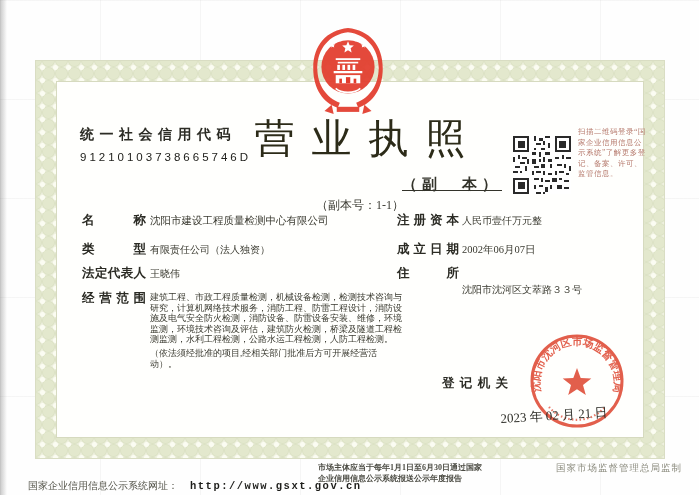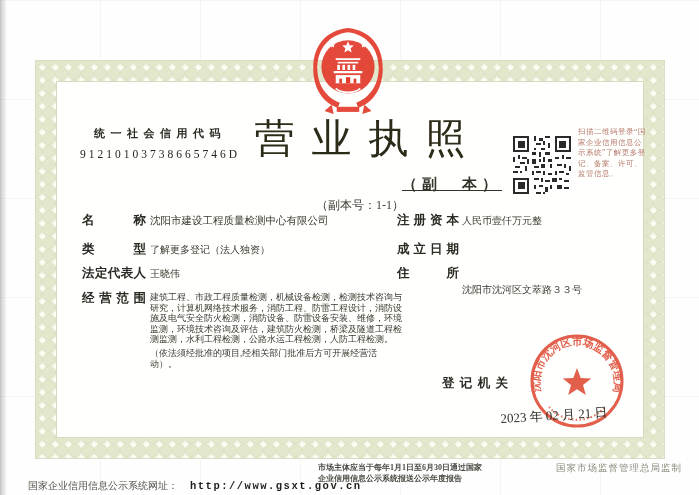--- a/index.html
+++ b/index.html
@@ -25,22 +25,22 @@
       radial-gradient(circle, #fbfcf2 0 2px, rgba(0,0,0,0) 3px),
       radial-gradient(circle, #e3e8cd 0 5px, #dce2c5 6px, rgba(0,0,0,0) 7px);
     background-size:13px 13px,13px 13px;
     background-position:0 0,6px 6px;
   }
   .frame-inner{position:absolute;inset:20px;background:#fffffd;border:1px solid #d6dabf;}
   .content{position:absolute;inset:0;z-index:2;}
   
   .emblem{position:absolute;left:306px;top:26px;width:84px;height:90px;z-index:3;}
   .credit-block{position:absolute;left:80px;top:126px;}
-  .credit-label{font-size:11px;font-weight:700;letter-spacing:5.5px;color:#2c2c25;text-align:center;}
-  .credit-code{margin-top:7px;font-family:Liberation Serif, serif;font-size:11.5px;
+  .credit-label{font-size:14px;font-weight:700;letter-spacing:5.5px;color:#2c2c25;}
+  .credit-code{margin-top:7px;font-family:Liberation Sans, sans-serif;font-size:11.5px;
     letter-spacing:3px;color:#22221e;}
   .title{position:absolute;left:218px;top:111px;width:284px;text-align:center;
     font-family:"Liberation Sans", sans-serif;font-weight:400;font-size:40px;
     letter-spacing:17px;text-indent:17px;color:#2c2b18;}
   .duplicate{position:absolute;left:218px;top:175px;width:284px;text-align:right;
     font-size:15px;letter-spacing:5px;color:#33332a;font-weight:600;text-decoration:underline;}
   .copy-no{position:absolute;left:218px;top:197px;width:284px;text-align:center;
     font-size:12px;color:#3a3a32;}
   .qr{position:absolute;left:513px;top:136px;width:58px;height:58px;}
   .qr-caption{position:absolute;left:578px;top:127px;width:70px;
@@ -145,21 +145,21 @@
     <div class="flabel jlabel l-label" style="top:212px">
         <span>名</span>
         <span>称</span>
       </div>
     <div class="fvalue l-value" style="top:214px;font-size:10.5px">沈阳市建设工程质量检测中心有限公司</div>
 
     <div class="flabel jlabel l-label" style="top:241px">
         <span>类</span>
         <span>型</span>
       </div>
-    <div class="fvalue l-value" style="top:243px">了解更多登记（法人独资）</div>
+    <div class="fvalue l-value" style="top:243px">有限责任公司（法人独资）</div>
 
     <div class="flabel jlabel l-label" style="top:265px">
         <span>法</span>
         <span>定</span>
         <span>代</span>
         <span>表</span>
         <span>人</span>
       </div>
     <div class="fvalue l-value" style="top:267px">王晓伟</div>
 
@@ -181,20 +181,21 @@
         <span>本</span>
       </div>
     <div class="fvalue r-value" style="top:214px">人民币壹仟万元整</div>
 
     <div class="flabel jlabel r-label" style="top:241px">
         <span>成</span>
         <span>立</span>
         <span>日</span>
         <span>期</span>
       </div>
+    <div class="fvalue r-value" style="top:243px;font-size:10.5px">2002年06月07日</div>
 
     <div class="flabel jlabel r-label" style="top:265px">
         <span>住</span>
         <span>所</span>
       </div>
     <div class="fvalue r-value" style="top:283px">沈阳市沈河区文萃路３３号</div>
 
     <div class="flabel jlabel authority">
         <span>登</span>
         <span>记</span>

